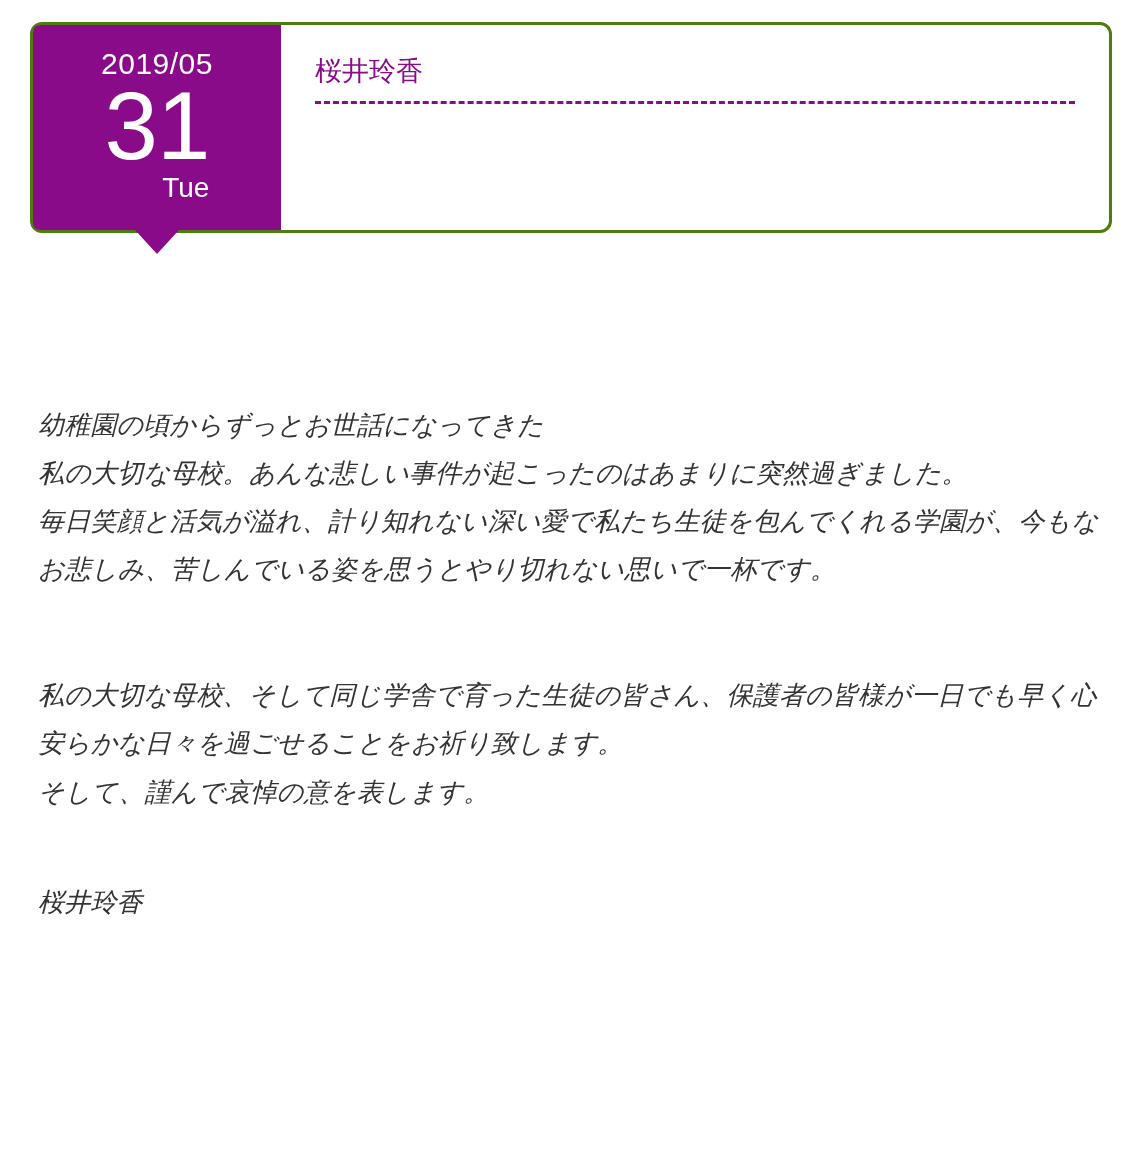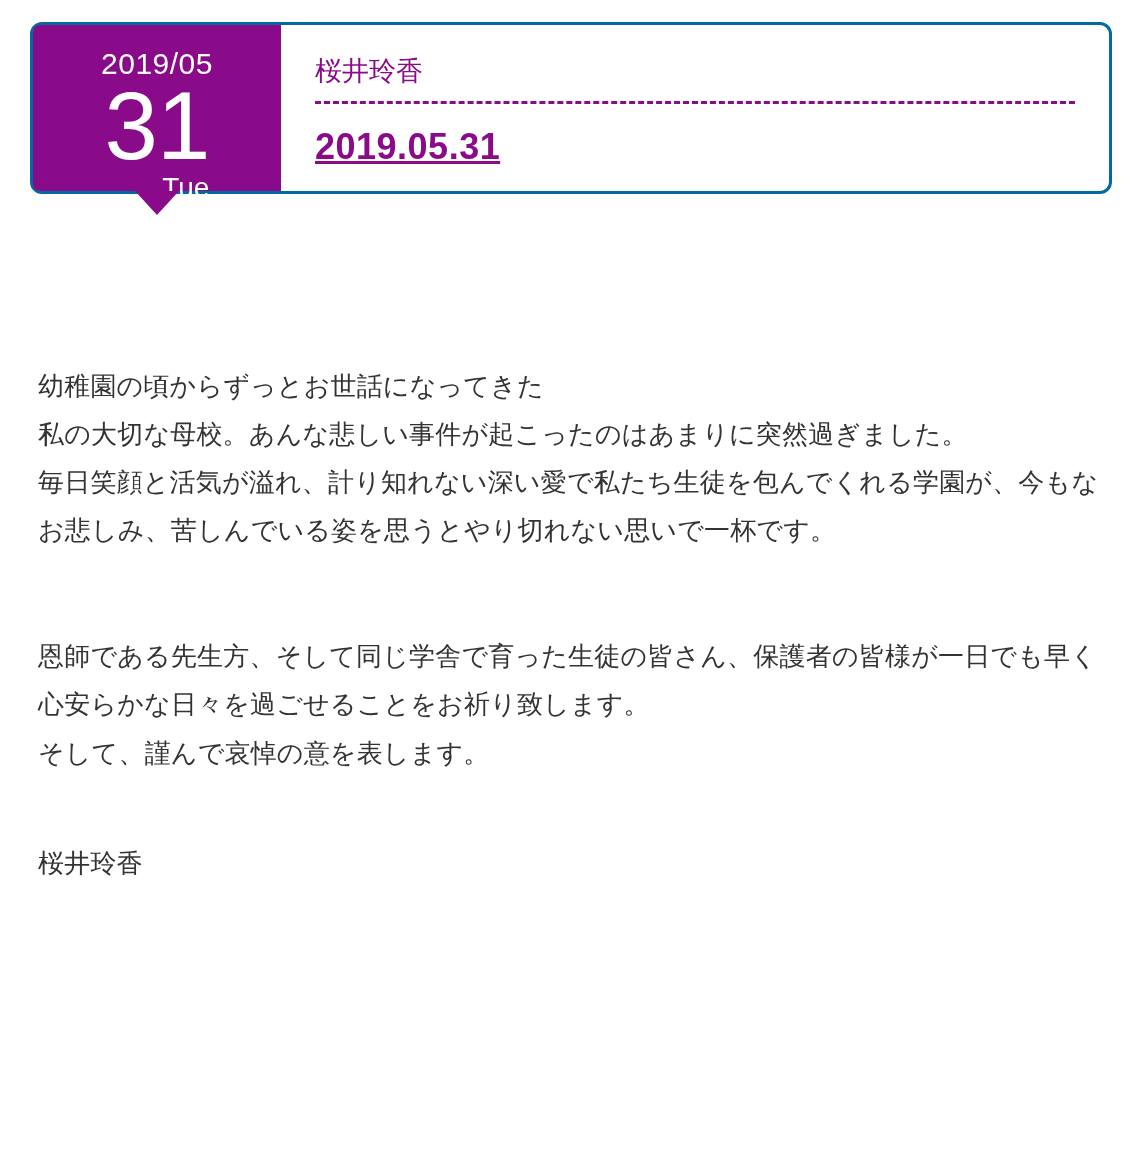--- a/index.html
+++ b/index.html
@@ -21,25 +21,25 @@
     min-height: 1172px;
     box-sizing: border-box;
   }
 
   
   .entry-header {
     position: relative;
     margin: 22px 30px 0 30px;
     display: flex;
     align-items: stretch;
-    border: 3px solid #0369a1;
+    border: 3px solid #4d7c0f;
     border-radius: 12px;
     background: #ffffff;
     overflow: visible;
-    height: 172px;
+    height: 211px;
     box-sizing: border-box;
   }
 
   .date-block {
     position: relative;
     flex: 0 0 248px;
     background: #8a0b8a;
     border-radius: 7px 0 0 7px;
     color: #ffffff;
     display: flex;
@@ -123,20 +123,21 @@
     line-height: 1.25;
   }
 
   
   .entry-body {
     margin: 168px 34px 0 38px;
     font-size: 26px;
     line-height: 1.85;
     color: #333333;
     letter-spacing: 0.2px;
+    font-style: italic;
   }
 
   .para {
     margin: 0 0 0 0;
   }
 
   .para + .para {
     margin-top: 1.85em;
   }
 
@@ -163,27 +164,26 @@
       <div class="date-row">
         <div class="date-day">31</div>
         <div class="date-dow">Tue</div>
       </div>
       <div class="date-pointer"></div>
     </div>
 
     <div class="header-body">
       <div class="author-name">桜井玲香</div>
       <hr class="divider-dashed">
-      <a class="entry-title" href="#">2019.05.31</a>
     </div>
 
   </div>
 
   <div class="entry-body">
     <p class="para para-gap-large" style="white-space: pre-line;">幼稚園の頃からずっとお世話になってきた
 私の大切な母校。あんな悲しい事件が起こったのはあまりに突然過ぎました。
 毎日笑顔と活気が溢れ、計り知れない深い愛で私たち生徒を包んでくれる学園が、今もなお悲しみ、苦しんでいる姿を思うとやり切れない思いで一杯です。</p>
-    <p class="para" style="white-space: pre-line;">恩師である先生方、そして同じ学舎で育った生徒の皆さん、保護者の皆様が一日でも早く心安らかな日々を過ごせることをお祈り致します。
+    <p class="para" style="white-space: pre-line;">私の大切な母校、そして同じ学舎で育った生徒の皆さん、保護者の皆様が一日でも早く心安らかな日々を過ごせることをお祈り致します。
 そして、謹んで哀悼の意を表します。</p>
     <div class="signature">桜井玲香</div>
   </div>
 
 </div>
 
 </body></html>

